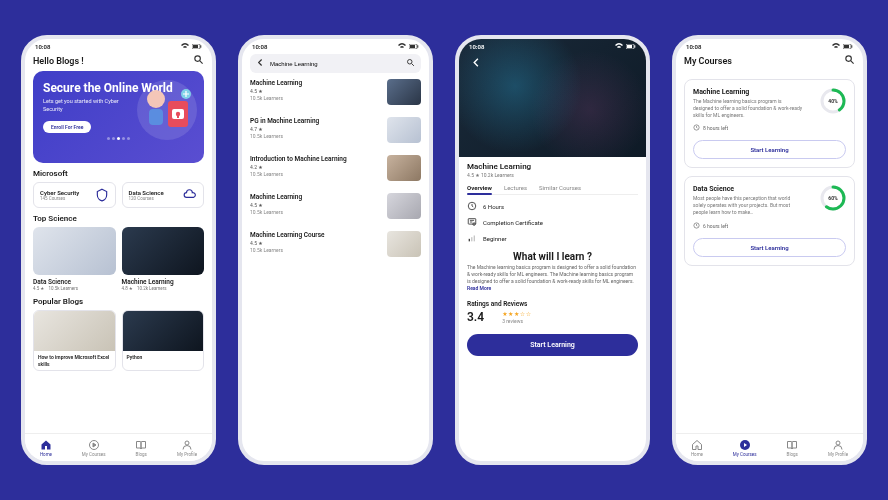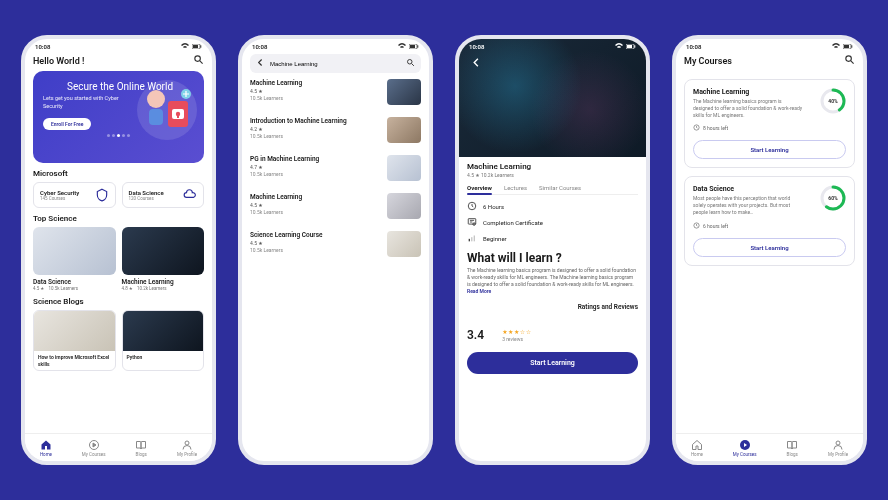--- a/index.html
+++ b/index.html
@@ -43,21 +43,21 @@
   
   .hero {
     background: linear-gradient(135deg, #3f3ec7 0%, #5a4ed1 100%);
     border-radius: 10px;
     padding: 10px 10px 12px;
     color: #fff;
     position: relative;
     overflow: hidden;
     height: 92px;
   }
-  .hero-title { font-size: 10px; font-weight: 400; margin-bottom: 3px; margin-left: 24px; }
+  .hero-title { font-size: 12px; font-weight: 700; margin-bottom: 3px; }
   .hero-sub { font-size: 5.5px; line-height: 1.4; opacity: 0.9; max-width: 60%; }
   .hero-btn {
     margin-top: 8px;
     background: #fff;
     color: #2d2e9b;
     font-size: 5px;
     font-weight: 600;
     padding: 3px 8px;
     border-radius: 8px;
     display: inline-block;
@@ -141,25 +141,25 @@
   .detail-hero { width: calc(100% + 16px); margin-left: -8px; height: 118px; background: linear-gradient(135deg,#1a2a3a,#0e1a26); position: relative; }
   .detail-hero::after { content:""; position:absolute; inset:0; background: radial-gradient(circle at 30% 40%, rgba(50,200,255,0.25), transparent 45%), radial-gradient(circle at 70% 60%, rgba(255,100,200,0.12), transparent 40%); }
   .d-title { font-size: 8px; font-weight: 600; margin-top: 5px; }
   .d-meta { font-size: 5px; color: #777; margin-top: 1px; }
   .tabs { display: flex; gap: 12px; margin-top: 6px; font-size: 6px; border-bottom: 1px solid #eee; padding-bottom: 3px; }
   .tab { color: #888; }
   .tab.active { color: #1a1a1a; font-weight: 700; position: relative; }
   .tab.active::after { content:""; position:absolute; left:0; right:0; bottom:-4px; height:2px; background:#2d2e9b; border-radius:1px; }
   .info-line { display: flex; align-items: center; gap: 6px; margin-top: 6px; font-size: 6px; }
   .info-ico { width: 10px; height: 10px; display:flex; align-items:center; justify-content:center; color:#333; }
-  .what-title { font-size: 12px; font-weight: 700; margin-top: 8px; }
+  .what-title { font-size: 10px; font-weight: 700; margin-top: 8px; text-align: center; }
   .what-body { font-size: 5px; color: #666; margin-top: 2px; line-height: 1.4; }
   .readmore { color: #2d2e9b; font-weight: 600; }
-  .rr-title { font-size: 6.5px; font-weight: 600; margin-top: 8px; text-align: right; }
-  .rr-row { display: flex; align-items: center; gap: 18px; margin-top: 17px; }
+  .rr-title { font-size: 6.5px; font-weight: 600; margin-top: 8px; }
+  .rr-row { display: flex; align-items: center; gap: 18px; margin-top: 2px; }
   .rr-score { font-size: 12px; font-weight: 600; }
   .rr-stars { color: #f5a623; font-size: 6px; letter-spacing: 0.5px; }
   .rr-count { font-size: 5px; color: #888; display:block; }
   .start-btn {
     margin-top: 10px;
     background: #2d2e9b;
     color: #fff;
     text-align: center;
     border-radius: 14px;
     font-size: 7px;
@@ -219,21 +219,21 @@
         <svg width="10" height="5" viewBox="0 0 10 5">
             <rect x="0" y="0" width="8" height="5" rx="1" fill="none" stroke="#333" stroke-width="0.7"></rect>
             <rect x="1" y="1" width="5" height="3" fill="#333"></rect>
             <rect x="8.3" y="1.3" width="1" height="2.4" fill="#333"></rect>
           </svg>
       </span>
     </span>
   </div>
   <div class="content">
     <div class="header-row">
-      <span class="page-title">Hello World !</span>
+      <span class="page-title">Hello Blogs !</span>
       <span>
         <svg width="11" height="11" viewBox="0 0 24 24" fill="none" stroke="#333" stroke-width="2.5">
             <circle cx="10" cy="10" r="6"></circle>
             <line x1="15" y1="15" x2="21" y2="21"></line>
           </svg>
       </span>
     </div>
 
     <div class="hero">
       <div class="hero-title">Secure the Online World</div>
@@ -300,21 +300,21 @@
       <div class="course-card">
         <div class="course-img img-code"></div>
         <div class="course-name">Machine Learning</div>
         <div class="course-meta">
           <span>4.8 ★</span>
           <span>10.2k Learners</span>
         </div>
       </div>
     </div>
 
-    <div class="section-title">Science Blogs</div>
+    <div class="section-title">Popular Blogs</div>
     <div class="blog-row">
       <div class="blog-card">
         <div class="blog-img img-desk"></div>
         <div class="blog-title">How to improve Microsoft Excel skills</div>
       </div>
       <div class="blog-card">
         <div class="blog-img img-code"></div>
         <div class="blog-title">Python</div>
       </div>
     </div>
@@ -387,45 +387,45 @@
     <div class="result-item">
       <div class="result-info">
         <div class="result-title">Machine Learning</div>
         <div class="result-rating">4.5 ★</div>
         <div class="result-learners">10.5k Learners</div>
       </div>
       <div class="result-thumb img-ml"></div>
     </div>
     <div class="result-item">
       <div class="result-info">
+        <div class="result-title">PG in Machine Learning</div>
+        <div class="result-rating">4.7 ★</div>
+        <div class="result-learners">10.5k Learners</div>
+      </div>
+      <div class="result-thumb img-laptop"></div>
+    </div>
+    <div class="result-item">
+      <div class="result-info">
         <div class="result-title">Introduction to Machine Learning</div>
         <div class="result-rating">4.2 ★</div>
         <div class="result-learners">10.5k Learners</div>
       </div>
       <div class="result-thumb img-tall"></div>
-    </div>
-    <div class="result-item">
-      <div class="result-info">
-        <div class="result-title">PG in Machine Learning</div>
-        <div class="result-rating">4.7 ★</div>
-        <div class="result-learners">10.5k Learners</div>
-      </div>
-      <div class="result-thumb img-laptop"></div>
     </div>
     <div class="result-item">
       <div class="result-info">
         <div class="result-title">Machine Learning</div>
         <div class="result-rating">4.5 ★</div>
         <div class="result-learners">10.5k Learners</div>
       </div>
       <div class="result-thumb img-office"></div>
     </div>
     <div class="result-item">
       <div class="result-info">
-        <div class="result-title">Science Learning Course</div>
+        <div class="result-title">Machine Learning Course</div>
         <div class="result-rating">4.5 ★</div>
         <div class="result-learners">10.5k Learners</div>
       </div>
       <div class="result-thumb img-desk"></div>
     </div>
   </div>
 </div>
 
 <div class="phone">
   <div class="status-bar" style="position:absolute;top:0;left:0;right:0;z-index:3;color:#fff;">

